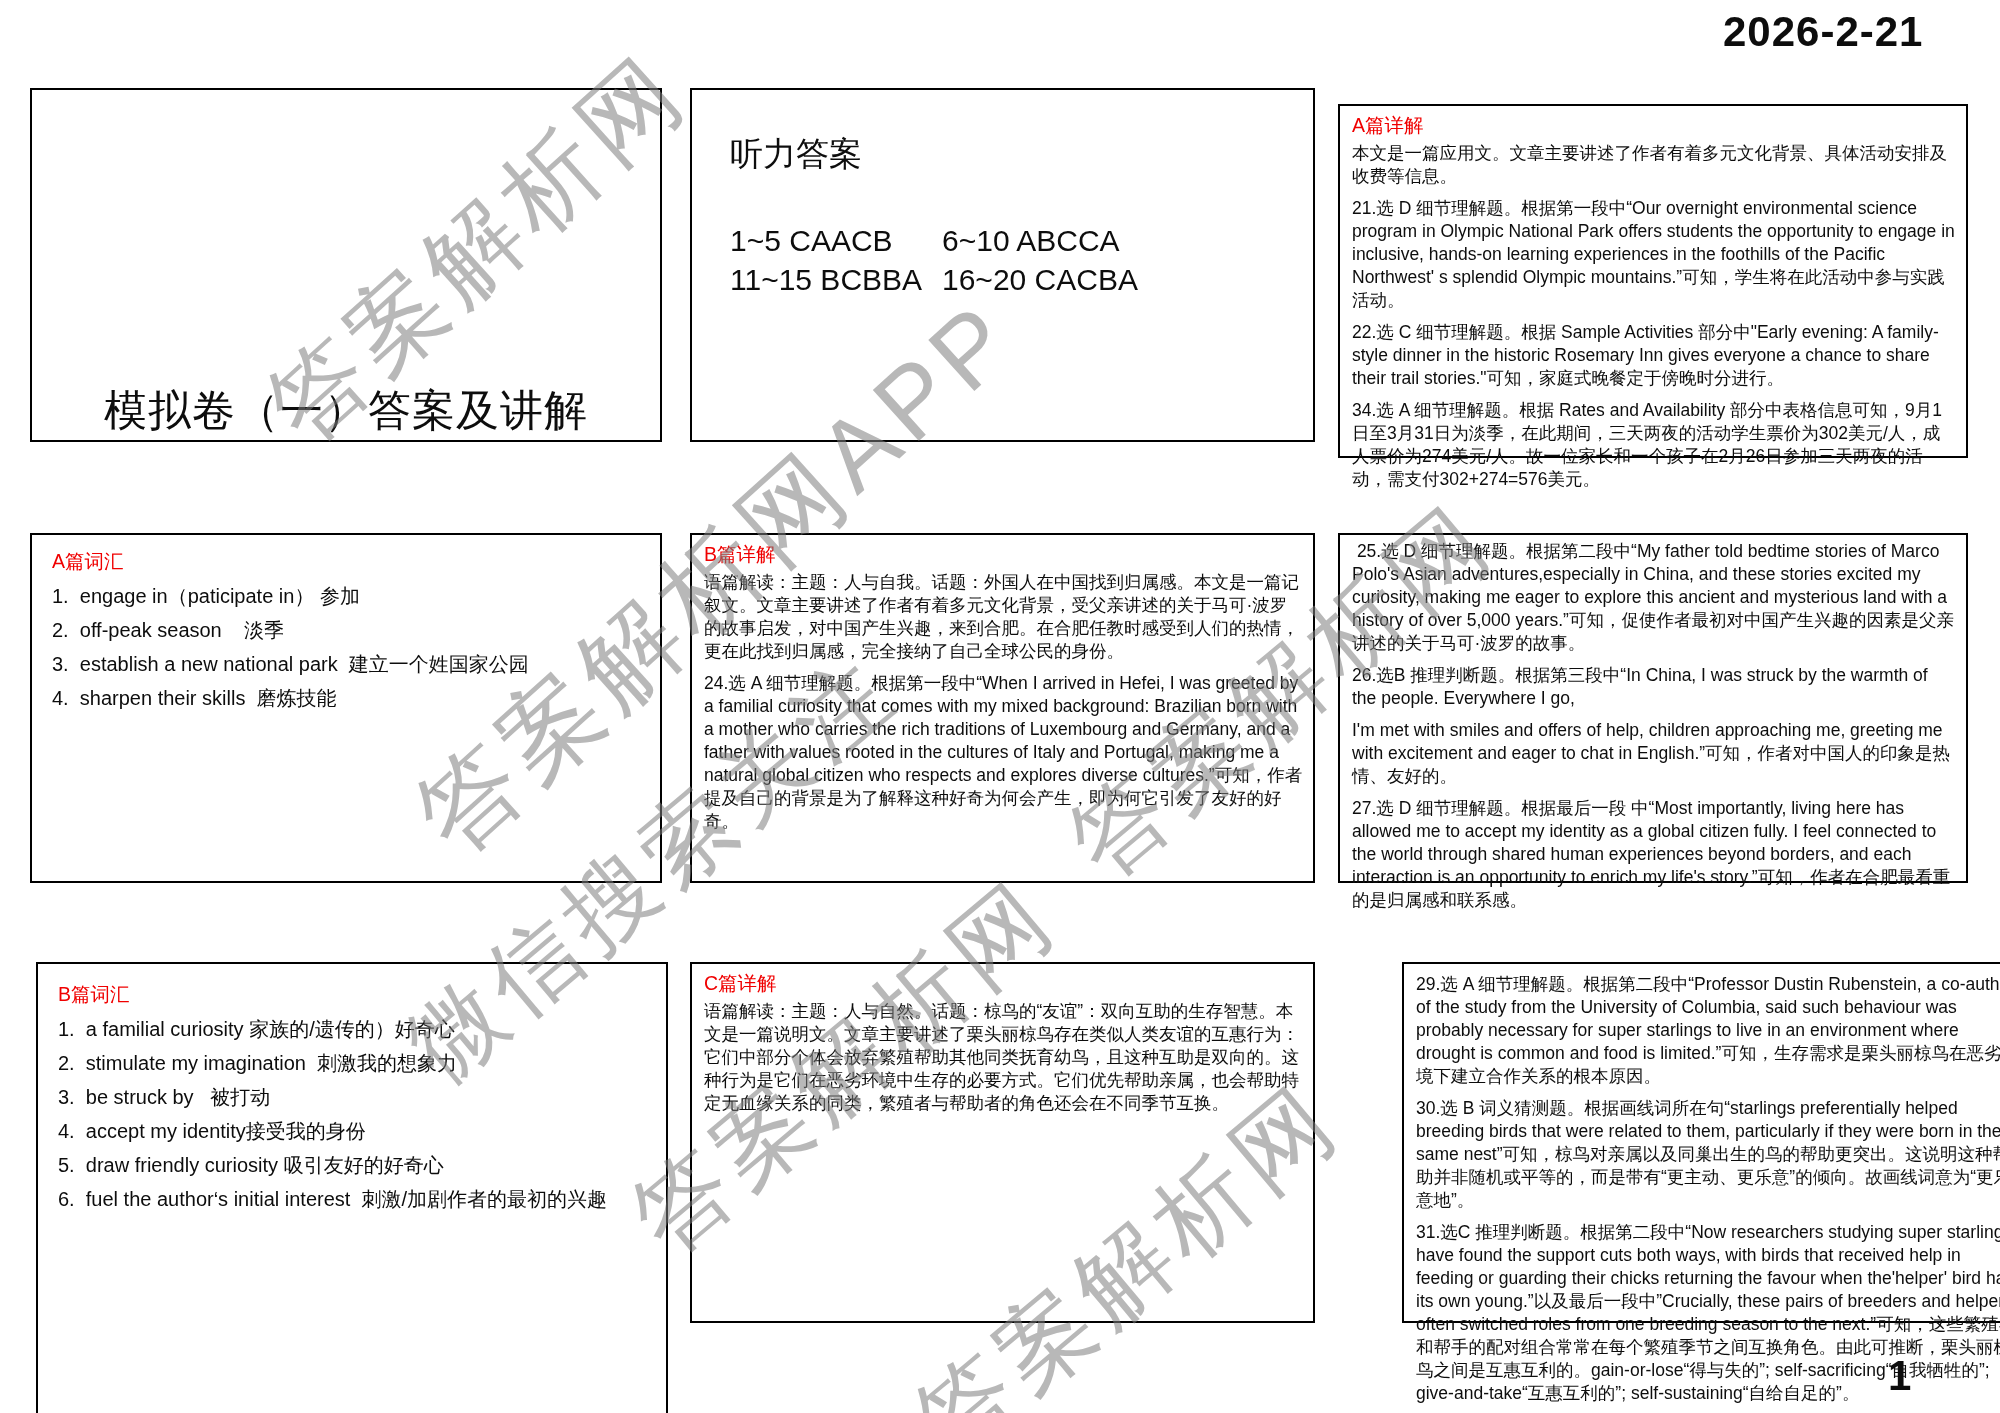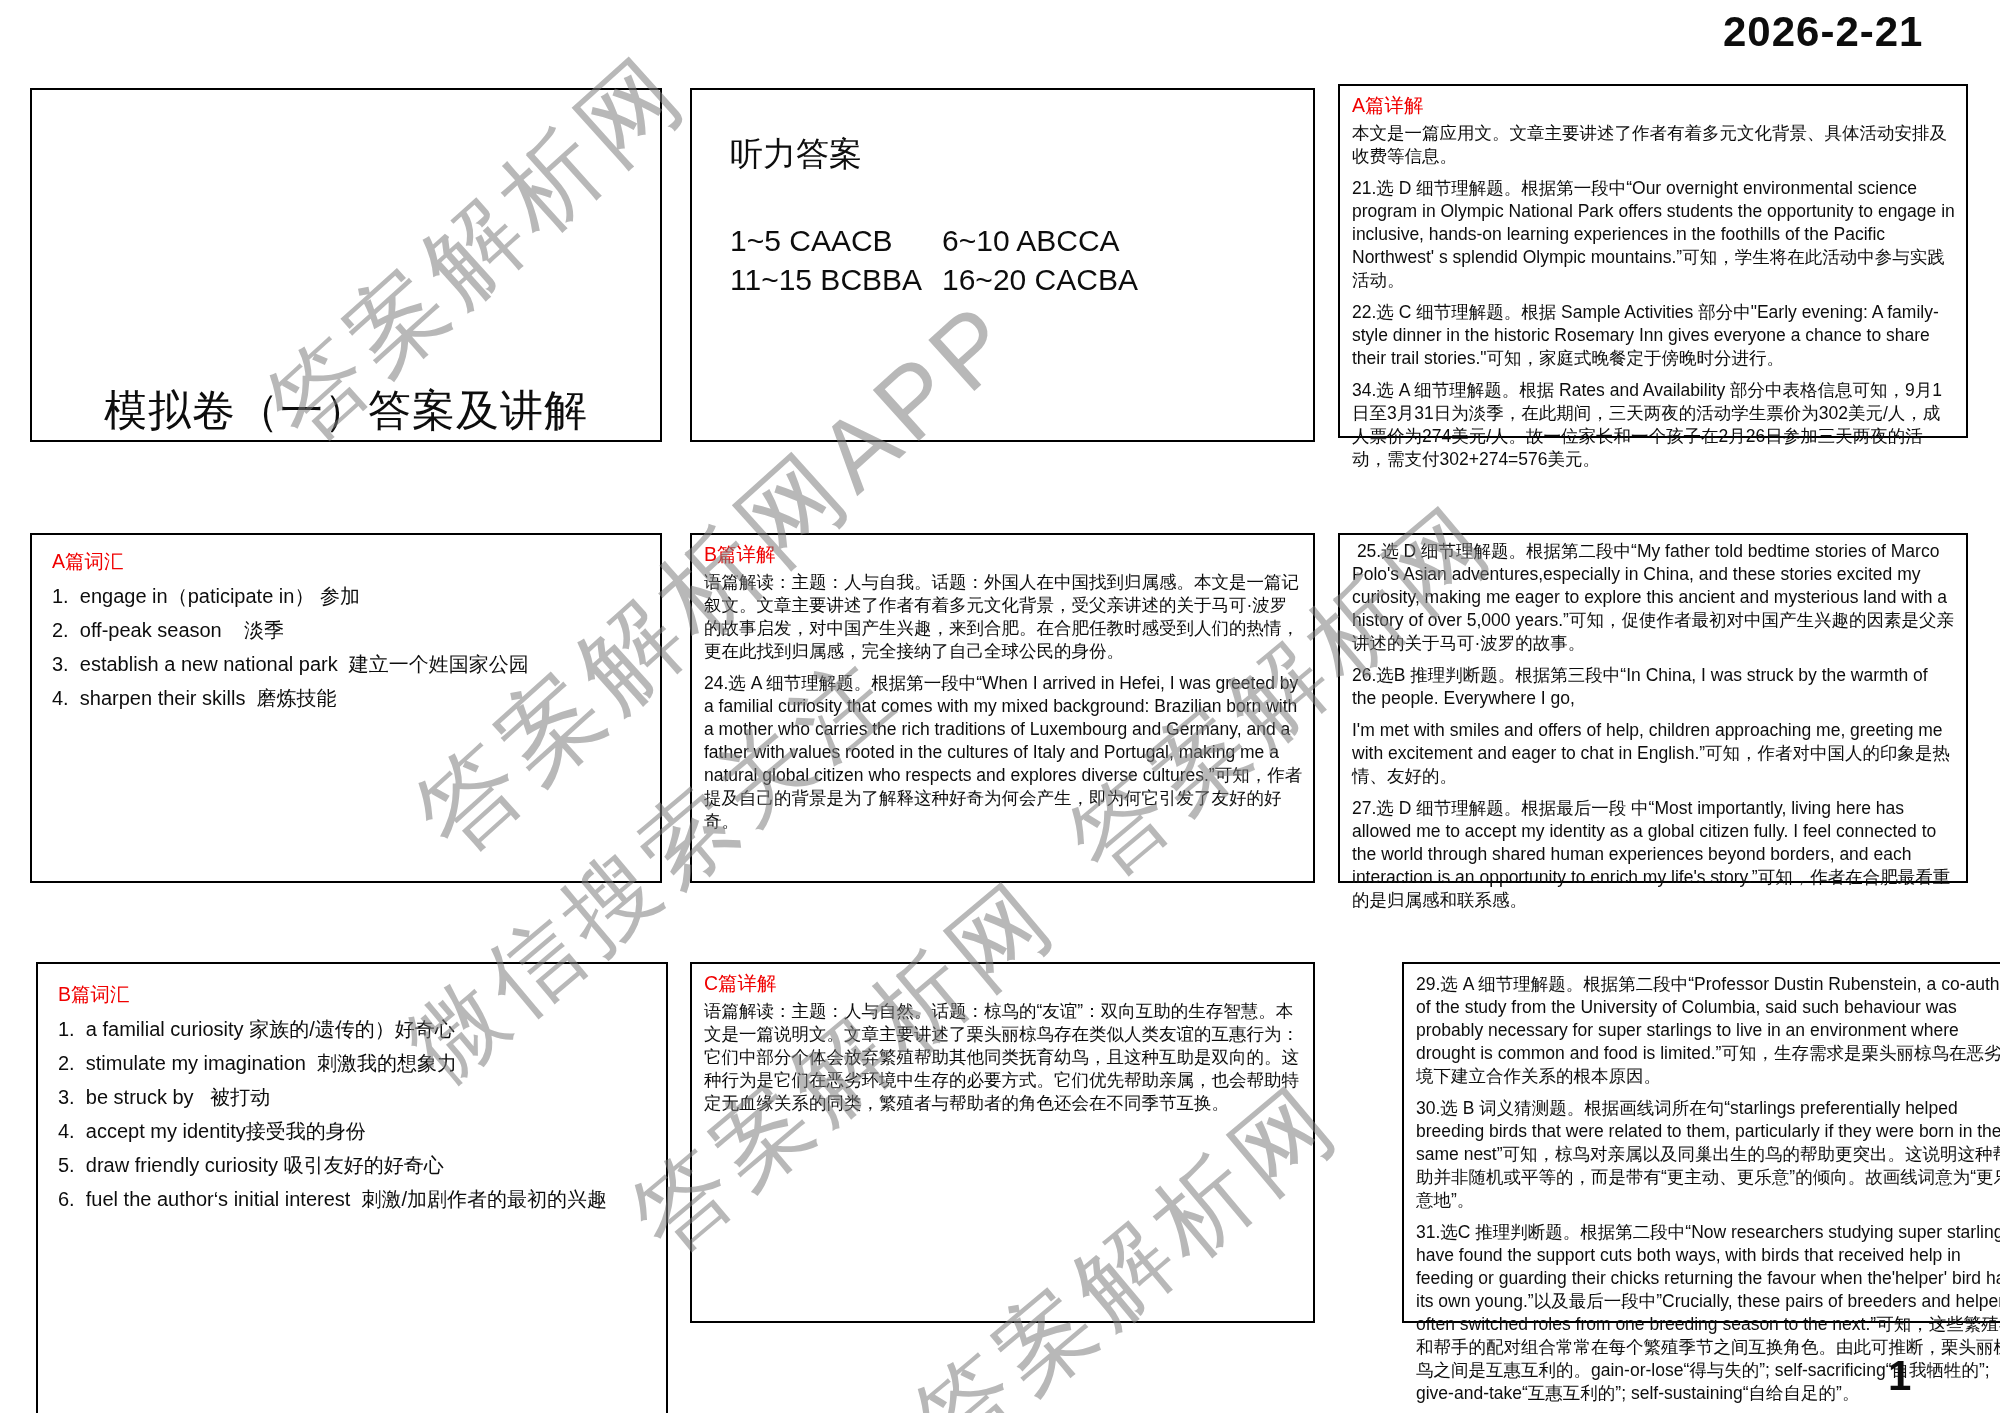--- a/index.html
+++ b/index.html
@@ -14,21 +14,21 @@
   .box{
     position:absolute;
     border:2px solid #000;
     background:transparent;
     box-sizing:border-box;
     z-index:1;
   }
   
   .box-title   {left:30px;  top:88px;  width:632px; height:354px; display:flex;align-items:flex-end;justify-content:center;}
   .box-listen  {left:690px; top:88px;  width:625px; height:354px; padding:42px 20px 0 38px;}
-  .box-aexp    {left:1338px;top:84px;  width:630px; height:354px; padding:7px 10px 0 12px;}
+  .box-aexp    {left:1338px;top:104px;  width:630px; height:354px; padding:7px 10px 0 12px;}
   
   .box-avocab  {left:30px;  top:533px; width:632px; height:350px; padding:14px 14px 0 20px;}
   .box-bexp    {left:690px; top:533px; width:625px; height:350px; padding:7px 10px 0 12px;}
   .box-rmid    {left:1338px;top:533px; width:630px; height:350px; padding:5px 10px 0 12px;}
   
   .box-bvocab  {left:36px;  top:962px; width:632px; height:467px; padding:18px 14px 0 20px;}
   .box-cexp    {left:690px; top:962px; width:625px; height:361px; padding:7px 10px 0 12px;}
   .box-rbot    {left:1402px;top:962px; width:630px; height:361px; padding:9px 10px 0 12px;}
 
   .exam-title{

